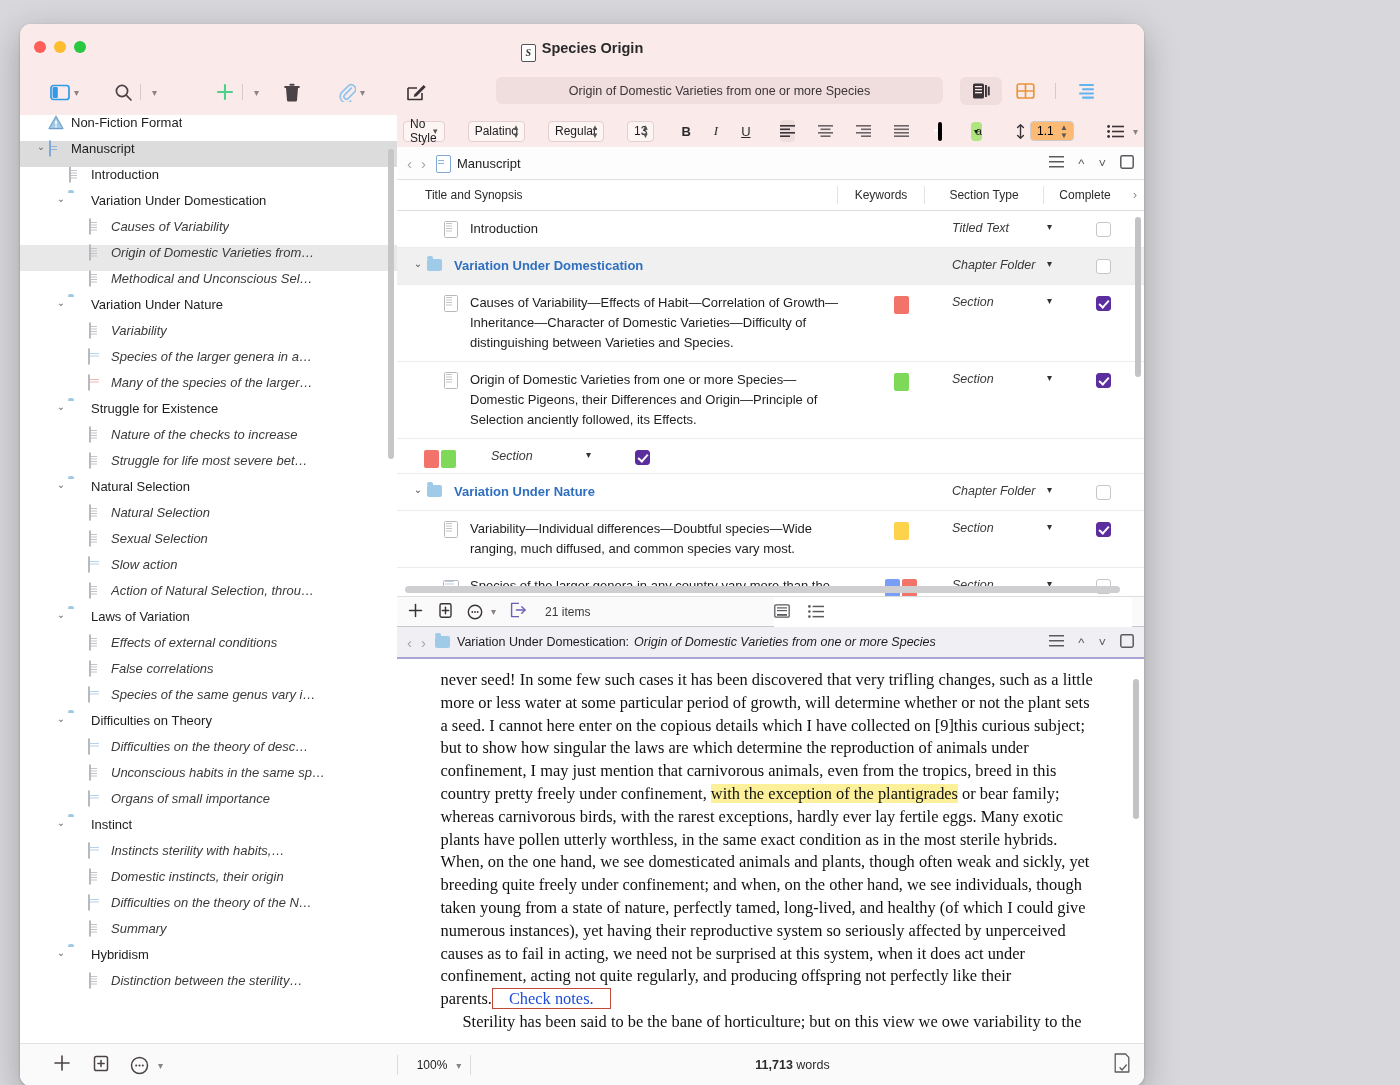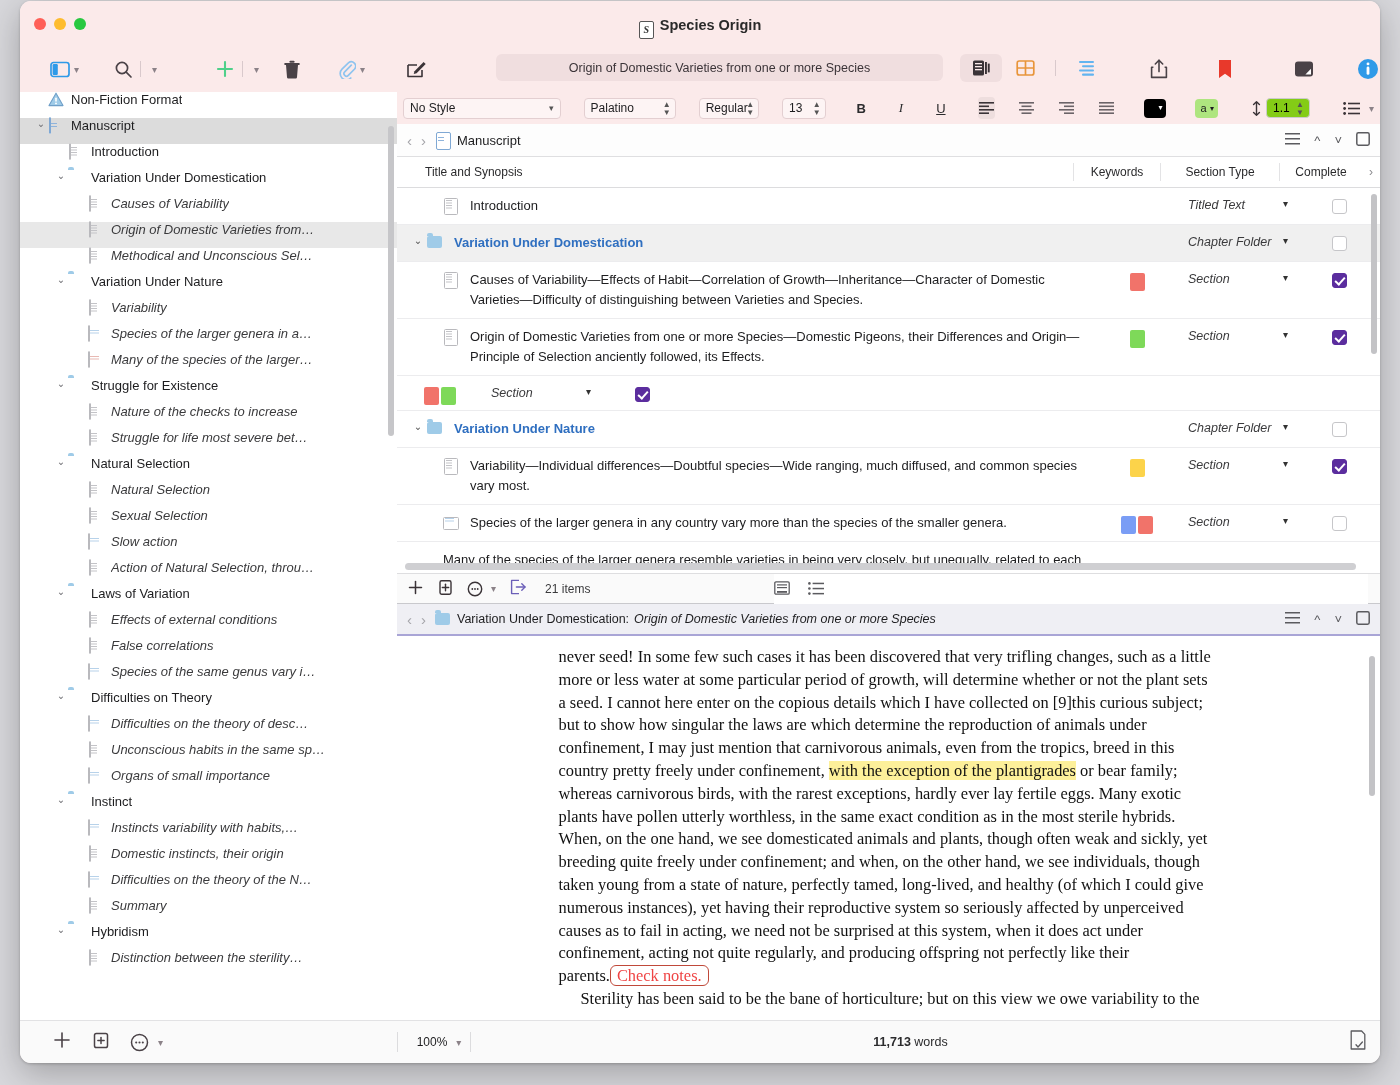--- a/index.html
+++ b/index.html
@@ -1,18 +1,18 @@
 <!DOCTYPE html>
 <html><head>
 <meta charset="utf-8">
 <style>
   html,body{margin:0;padding:0;background:#d8d8dc;}
   body{width:1400px;height:1085px;font-family:"Liberation Sans",sans-serif;-webkit-font-smoothing:antialiased;}
 
-  .window{position:absolute;left:20px;top:1px;width:1360px;height:1062px;border-radius:11px;
+  .window{position:absolute;left:20px;top:24px;width:1124px;height:1062px;border-radius:11px;
           background:#fdf1f1;box-shadow:0 10px 34px rgba(0,0,0,.26),0 1px 3px rgba(0,0,0,.2);overflow:hidden;}
 
   
   .titlebar{height:45px;position:relative;background:#fbeaea;}
   .traffic{position:absolute;left:14px;top:17px;display:flex;gap:8px;}
   .dot{width:12px;height:12px;border-radius:50%;}
   .dot.r{background:#ff5f57;}.dot.y{background:#febc2e;}.dot.g{background:#28c840;}
   .wtitle{position:absolute;left:0;right:0;top:16px;text-align:center;font-size:14.5px;font-weight:bold;color:#2a2a2a;}
   .wtitle .docico{display:inline-block;width:13px;height:16px;border:1px solid #555;border-radius:2px;
      background:#fff;vertical-align:-3px;margin-right:6px;position:relative;font-size:10px;font-style:italic;
@@ -74,21 +74,21 @@
      color:#1d1d1f;display:flex;align-items:center;padding:0 6px;box-sizing:border-box;position:relative;}
   .stp{position:absolute;right:4px;top:2px;font-size:8px;line-height:8px;color:#555;}
   .fbtn{width:24px;height:22px;display:flex;align-items:center;justify-content:center;border-radius:4px;
      font-size:13px;color:#2b2b2d;}
   .fbtn.on{background:#eedede;}
   .colorwell{width:32px;height:19px;background:#000;border-radius:4px;position:relative;}
   .colorwell .cv{position:absolute;right:4px;top:4px;font-size:8px;color:#fff;}
   .hiwell{width:30px;height:19px;background:#aee57f;border-radius:4px;position:relative;
      font-size:11px;color:#1d1d1f;display:flex;align-items:center;padding-left:5px;box-sizing:border-box;}
   .hiwell .cv{position:absolute;right:4px;font-size:8px;color:#1d1d1f;}
-  .lhbox{width:44px;height:20px;background:#84cc16;border:1px solid #ccc;border-radius:4px;font-size:12px;
+  .lhbox{width:44px;height:20px;background:#fdba74;border:1px solid #ccc;border-radius:4px;font-size:12px;
      display:flex;align-items:center;padding-left:6px;box-sizing:border-box;position:relative;}
 
   .ohdr{height:33px;background:#fdfdfd;border-bottom:1px solid #dfdfe1;display:flex;align-items:center;
      padding:0 10px;box-sizing:border-box;position:relative;}
   .nav{font-size:15px;color:#a5a5aa;margin-right:9px;}
   .ohdr-title{font-size:13px;color:#1d1d1f;display:flex;align-items:center;}
   .ohdr-right{position:absolute;right:10px;display:flex;align-items:center;gap:14px;color:#5b5b5f;font-size:13px;}
 
   .colhdr{height:30px;background:#fff;border-bottom:1px solid #dcdcde;display:flex;align-items:center;
      font-size:12px;color:#2b2b2d;position:relative;}
@@ -129,21 +129,21 @@
   .ehdr-title{font-size:12.5px;color:#1d1d1f;display:flex;align-items:center;}
   .ehdr-title i{font-style:italic;}
   .ehdr-right{position:absolute;right:10px;display:flex;align-items:center;gap:14px;color:#5b5b5f;font-size:13px;}
 
   .editor{position:absolute;left:0;right:0;top:546px;bottom:0;background:#fff;overflow:hidden;}
   .page{margin:0 auto;width:660px;padding-top:8px;font-family:"Liberation Serif",serif;font-size:16.4px;
      line-height:22.8px;color:#111;text-align:left;}
   .page p{margin:0;}
   .page p.ind{text-indent:22px;}
   .hl{background:#fdf09a;}
-  .comment{border:1px solid #c0493a;border-radius:6px;color:#ef4444;padding:0 6px;}
+  .comment{border:1px solid #c0493a;border-radius:0;color:#1d4ed8;padding:0 16px;}
   .escroll{position:absolute;right:5px;top:18px;width:6px;height:140px;border-radius:3px;background:#c3c3c6;}
 
   .statusbar{position:absolute;left:377px;right:0;bottom:0;height:43px;background:#fafafa;
      border-top:1px solid #e2e2e4;display:flex;align-items:center;box-sizing:border-box;}
   .zoom{margin-left:10px;width:62px;height:20px;font-size:12px;color:#1d1d1f;display:flex;
      align-items:center;justify-content:center;gap:5px;}
   .zsep{width:1px;height:20px;background:#dcdcde;}
   .wordcount{flex:1;text-align:center;font-size:12.5px;color:#2b2b2d;}
   .wordcount b{font-weight:bold;}
   .sbright{margin-right:14px;}
@@ -470,21 +470,21 @@
           <div class="brow">
             <span style="display:inline-block;width:34px;flex:0 0 34px;"></span>
             <span class="disc">⌄</span>
             <span class="ic"><span class="ic-folder"></span></span>
             <span class="lbl">Instinct</span>
           </div>
           <div class="brow italic">
             <span style="display:inline-block;width:54px;flex:0 0 54px;"></span>
             <span class="disc"></span>
             <span class="ic"><span class="ic-card"></span></span>
-            <span class="lbl">Instincts variability with habits,…</span>
+            <span class="lbl">Instincts sterility with habits,…</span>
           </div>
           <div class="brow italic">
             <span style="display:inline-block;width:54px;flex:0 0 54px;"></span>
             <span class="disc"></span>
             <span class="ic"><span class="ic-doc"></span></span>
             <span class="lbl">Domestic instincts, their origin</span>
           </div>
           <div class="brow italic">
             <span style="display:inline-block;width:54px;flex:0 0 54px;"></span>
             <span class="disc"></span>

